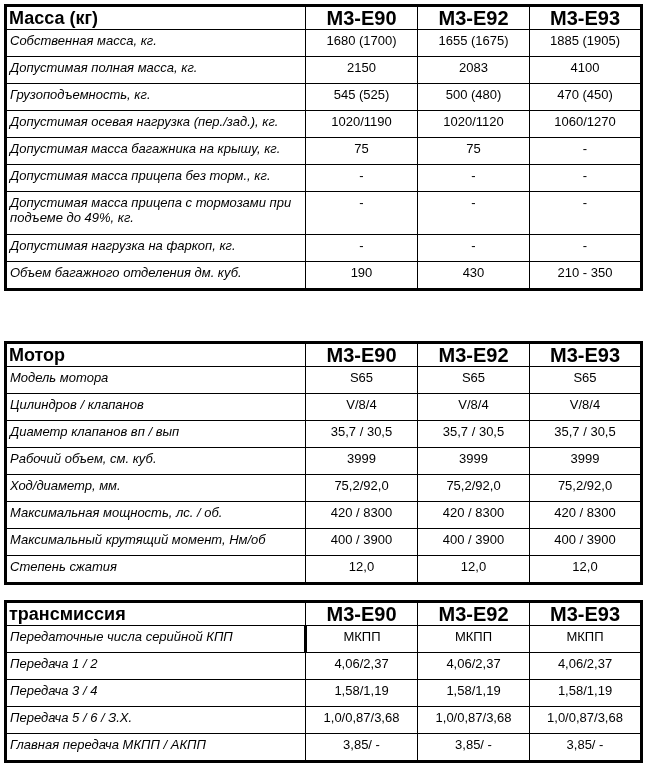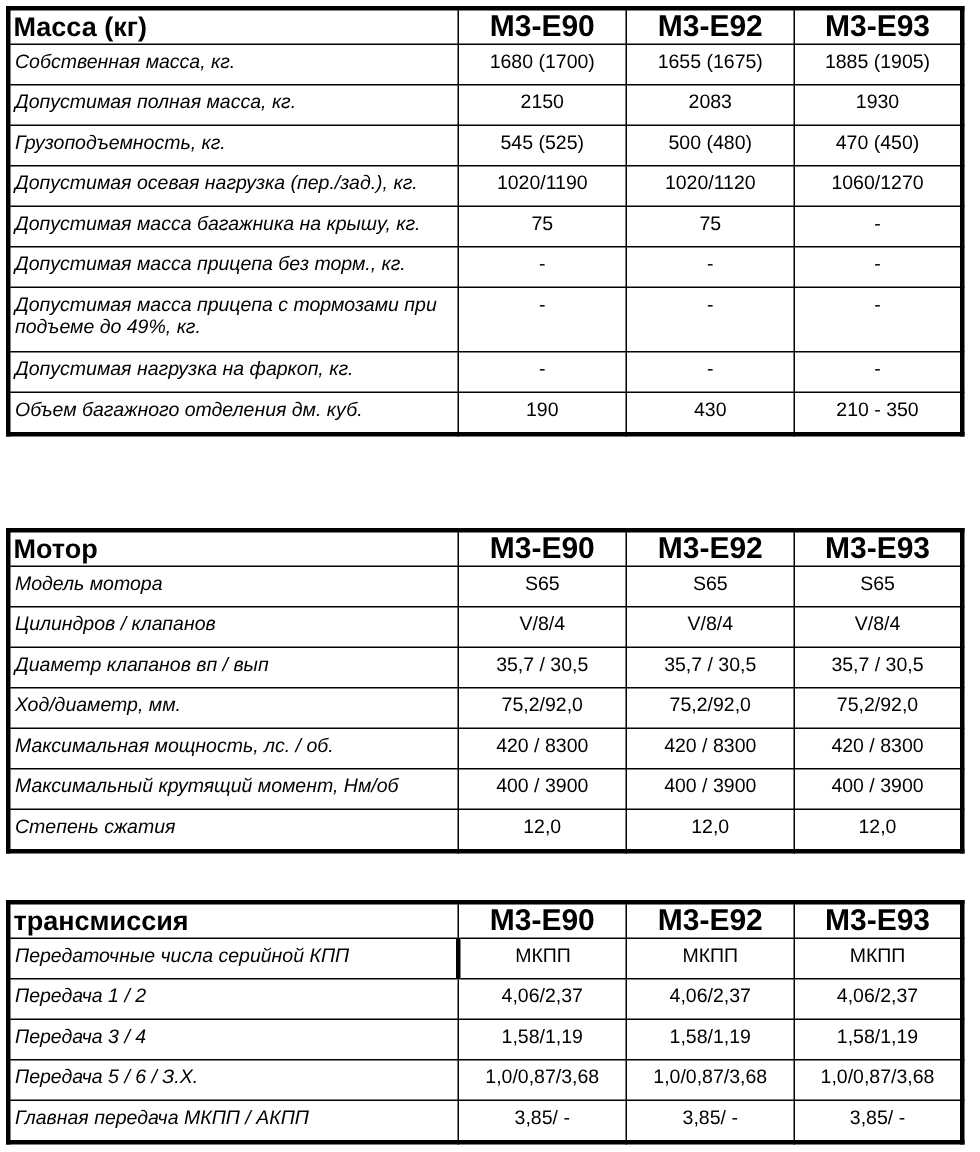--- a/index.html
+++ b/index.html
@@ -58,21 +58,21 @@
       padding-top: 3px;
     }
     .spec-table tr.r1 td { height: 23px; }
     .spec-table tr.r2 td { height: 39px; }
     .spec-table td.thick-left { border-left: 3px solid #000; }
 
     col.c-label { width: 300px; }
     col.c-val { width: 112px; }
 
     #table-mass { top: 4px; }
-    #table-engine { top: 352px; }
+    #table-engine { top: 341px; }
     #table-trans { top: 600px; }
   </style>
 </head>
 <body>
 
 <table class="spec-table" id="table-mass">
   <colgroup>
       <col class="c-label">
       <col class="c-val">
       <col class="c-val">
@@ -88,21 +88,21 @@
   <tr class="r1">
     <td class="label">Собственная масса, кг.</td>
     <td class="val">1680 (1700)</td>
     <td class="val">1655 (1675)</td>
     <td class="val">1885 (1905)</td>
   </tr>
   <tr class="r1">
     <td class="label">Допустимая полная масса, кг.</td>
     <td class="val">2150</td>
     <td class="val">2083</td>
-    <td class="val">1930</td>
+    <td class="val">4100</td>
   </tr>
   <tr class="r1">
     <td class="label">Грузоподъемность, кг.</td>
     <td class="val">545 (525)</td>
     <td class="val">500 (480)</td>
     <td class="val">470 (450)</td>
   </tr>
   <tr class="r1">
     <td class="label">Допустимая осевая нагрузка (пер./зад.), кг.</td>
     <td class="val">1020/1190</td>
@@ -168,20 +168,26 @@
     <td class="val">V/8/4</td>
     <td class="val">V/8/4</td>
   </tr>
   <tr class="r1">
     <td class="label">Диаметр клапанов вп / вып</td>
     <td class="val">35,7 / 30,5</td>
     <td class="val">35,7 / 30,5</td>
     <td class="val">35,7 / 30,5</td>
   </tr>
   <tr class="r1">
+    <td class="label">Рабочий объем, см. куб.</td>
+    <td class="val">3999</td>
+    <td class="val">3999</td>
+    <td class="val">3999</td>
+  </tr>
+  <tr class="r1">
     <td class="label">Ход/диаметр, мм.</td>
     <td class="val">75,2/92,0</td>
     <td class="val">75,2/92,0</td>
     <td class="val">75,2/92,0</td>
   </tr>
   <tr class="r1">
     <td class="label">Максимальная мощность,  лс. / об.</td>
     <td class="val">420 / 8300</td>
     <td class="val">420 / 8300</td>
     <td class="val">420 / 8300</td>

